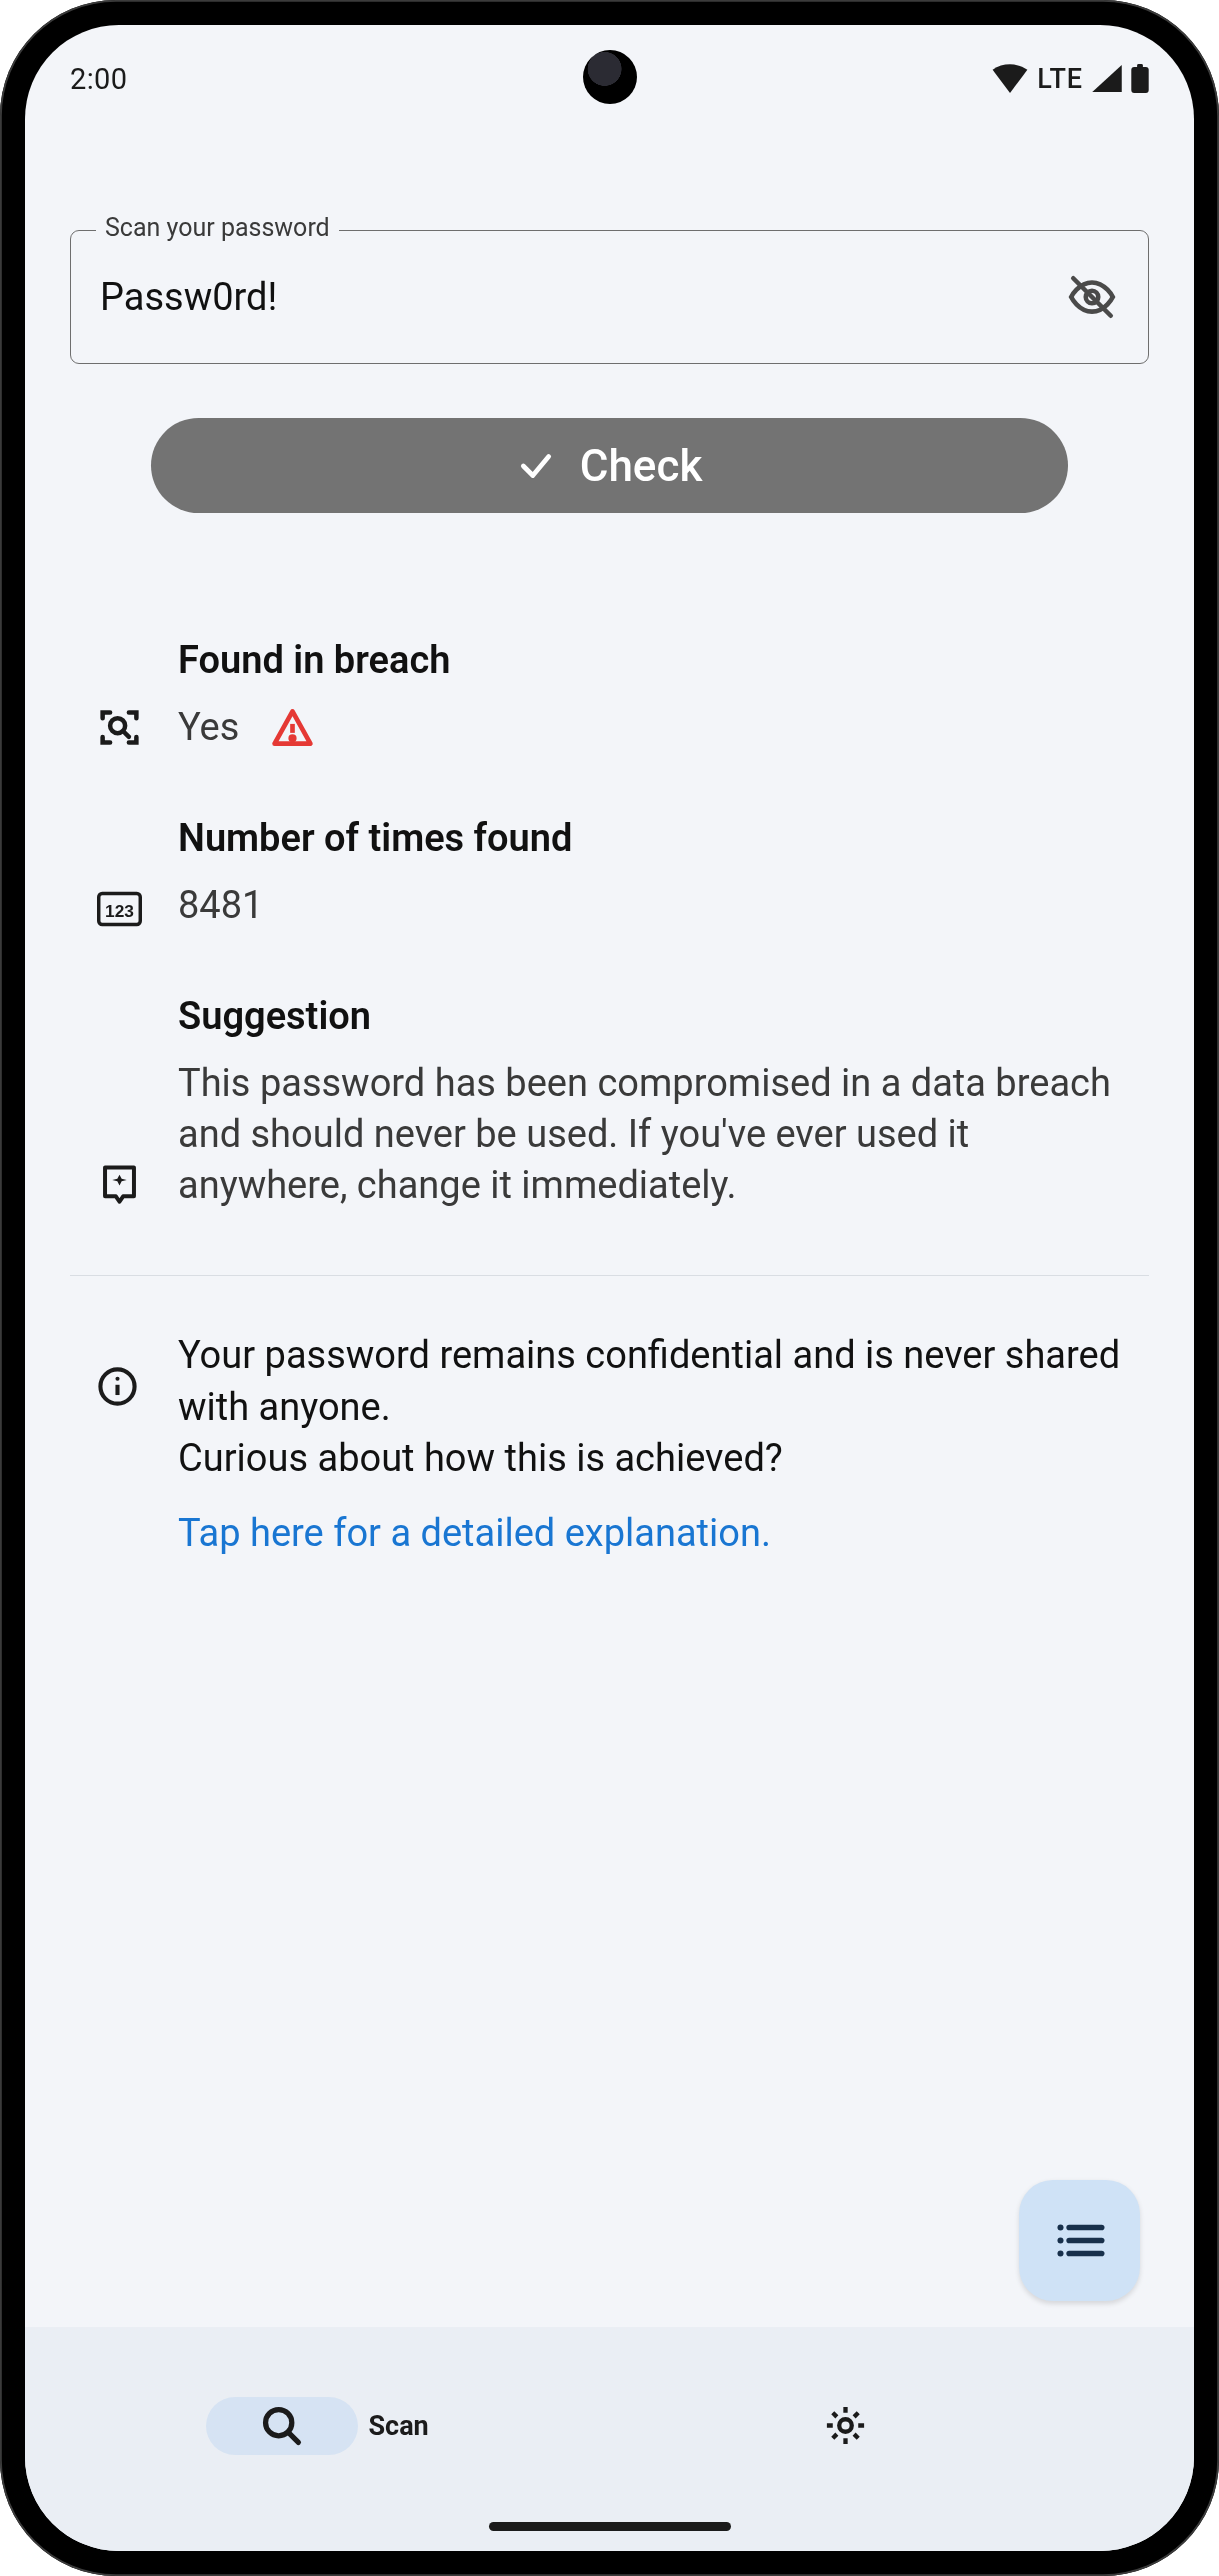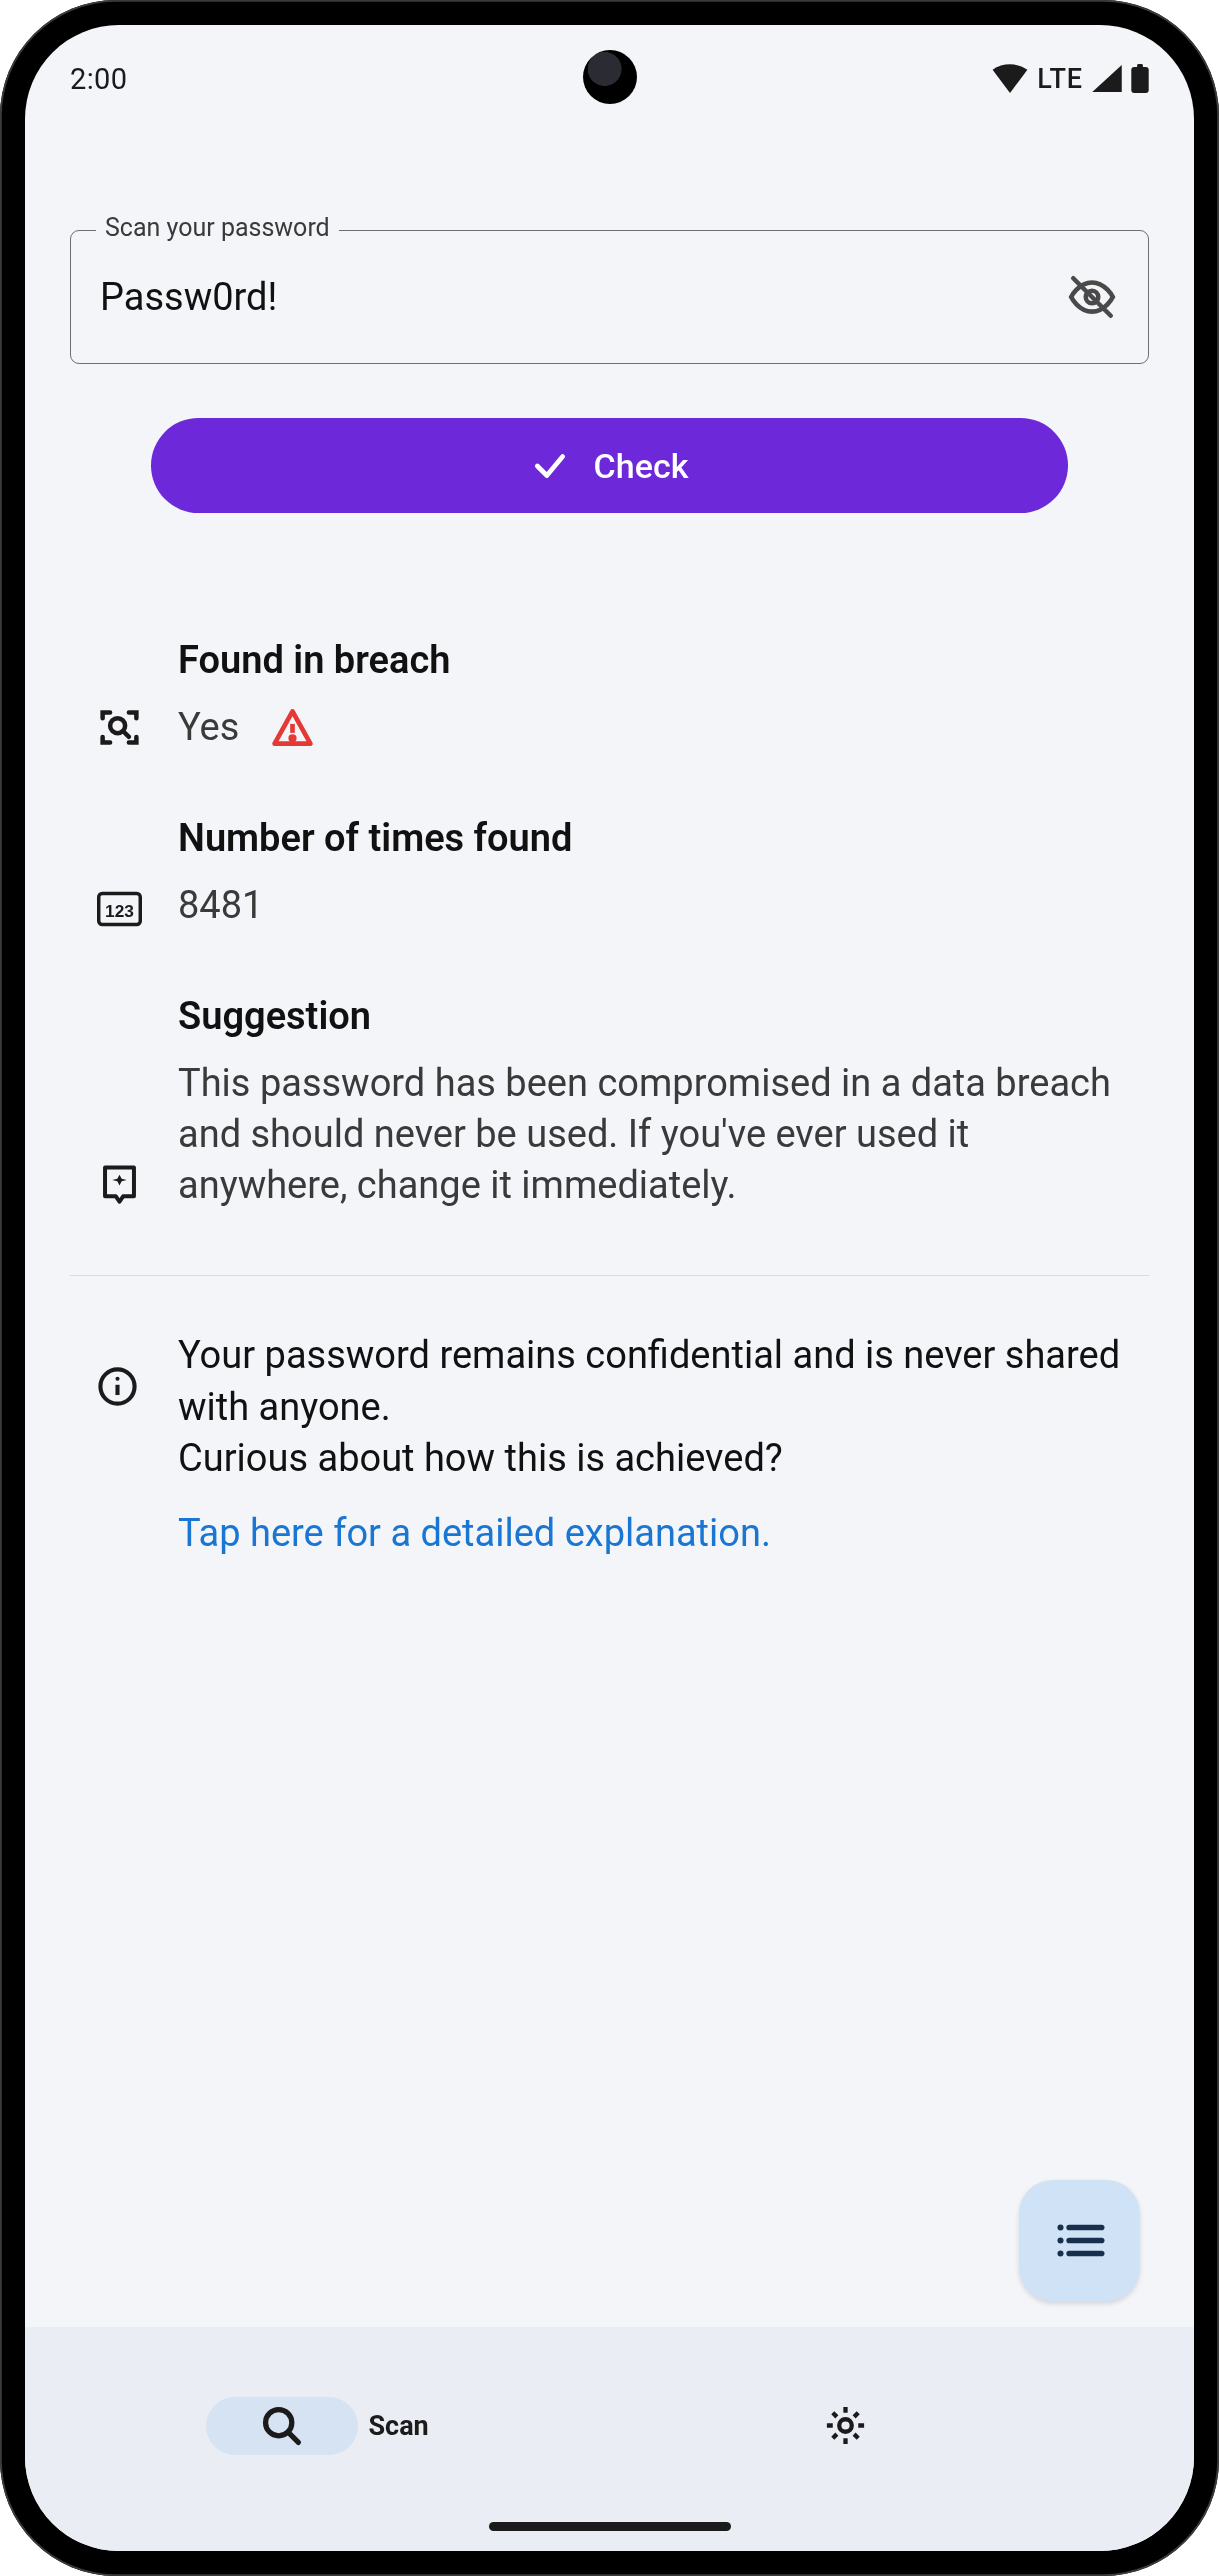--- a/index.html
+++ b/index.html
@@ -96,28 +96,28 @@
     width: 54px; height: 54px;
     display: flex; align-items: center; justify-content: center;
     color: #4a4a4a;
     cursor: pointer;
   }
 
   
   .check-btn {
     margin: 54px 81px 16px 81px;
     height: 95px;
-    background: #6d28d9;
+    background: #737373;
     border-radius: 54px;
     display: flex;
     align-items: center;
     justify-content: center;
     gap: 25px;
     color: #fff;
-    font-size: 34px;
+    font-size: 44px;
     font-weight: 500;
     cursor: pointer;
   }
 
   
   .results {
     margin-top: 125px;
     padding: 0 27px;
   }
   .row {

